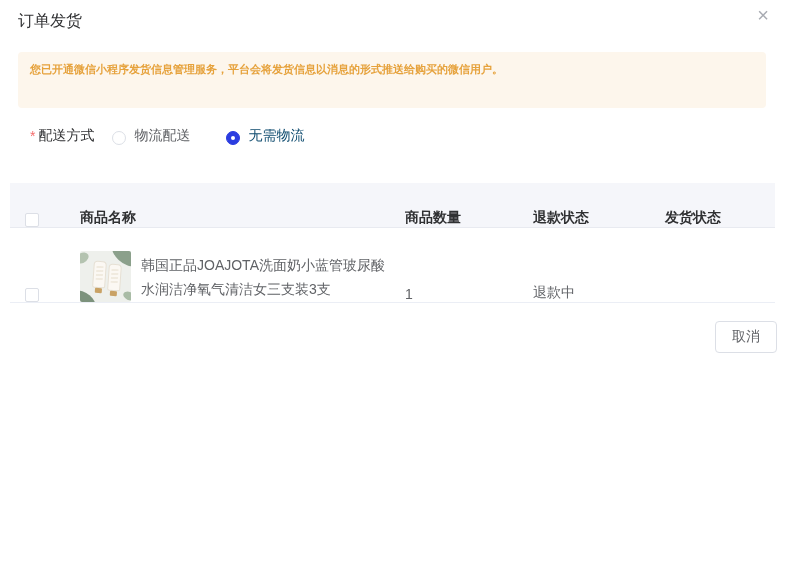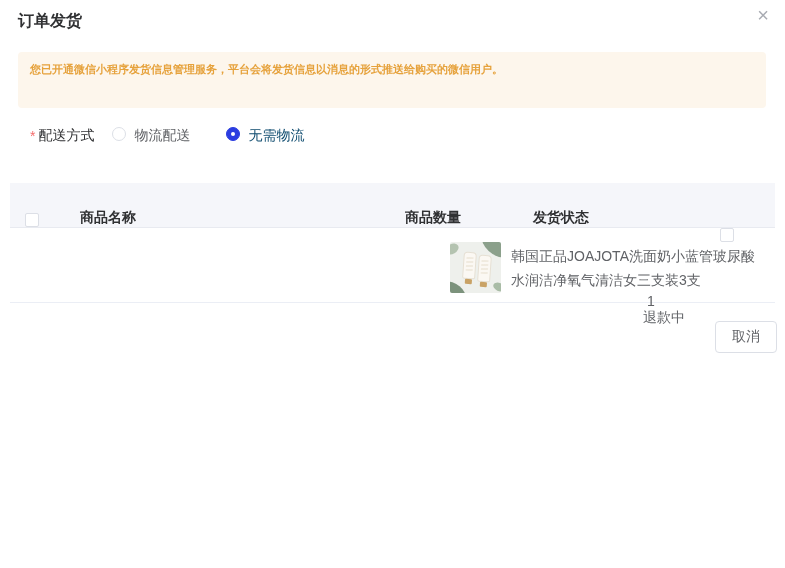--- a/index.html
+++ b/index.html
@@ -2,48 +2,48 @@
 <html><head>
 <meta charset="utf-8">
 <style>
   * { margin:0; padding:0; box-sizing:border-box; }
   html,body { width:785px; height:568px; background:#fff; overflow:hidden; }
   body { font-family:"Liberation Sans","DejaVu Sans",sans-serif; font-size:14px; color:#606266; position:relative; }
 
   .dialog { position:absolute; inset:0; background:#fff; }
 
   
-  .dlg-title { position:absolute; left:18px; top:11px; font-size:16px; font-weight:700; color:#303133; }
+  .dlg-title { position:absolute; left:18px; top:11px; font-size:16px; font-weight:400; color:#303133; }
   .dlg-close { position:absolute; right:8px; top:2px; width:28px; height:28px; line-height:26px;
                text-align:center; font-size:20px; color:#a8abb2; cursor:pointer; font-weight:400; }
 
   
   .alert { position:absolute; left:18px; top:52px; width:748px; height:56px; background:#fdf6ec;
            border-radius:4px; padding:6px 12px; color:#e6a23c; font-size:11px; font-weight:600;
            line-height:22px; }
 
   
   .form-row { position:absolute; left:30px; top:126px; height:20px; display:flex; align-items:center; }
   .req { color:#f56c6c; margin-right:3px; font-size:14px; }
   .form-label { color:#303133; font-weight:500; margin-right:18px; }
-  .radio { display:flex; align-items:flex-start; cursor:pointer; }
+  .radio { display:flex; align-items:flex-end; cursor:pointer; }
   .radio.first { margin-right:36px; }
   .radio-circle { width:14px; height:14px; border-radius:50%; border:1px solid #dcdfe6; background:#fff;
                   margin-right:8px; position:relative; flex:none; }
   .radio-circle.checked { border-color:#2b3de0; background:#2b3de0; }
   .radio-circle.checked::after { content:""; position:absolute; left:50%; top:50%; width:4px; height:4px;
                   margin:-2px 0 0 -2px; border-radius:50%; background:#fff; }
   .radio-label { color:#606266; }
   .radio.selected .radio-label { color:#0c4a6e; font-weight:500; }
 
   
   .table { position:absolute; left:10px; top:183px; width:765px; }
   .t-head, .t-row { display:flex; align-items:flex-end; }
   .t-head { height:45px; background:#f5f6fa; border-bottom:1px solid #e8eaf0; }
-  .t-row  { height:75px; background:#fff; border-bottom:1px solid #ebeef5;flex-direction:column; }
+  .t-row  { height:75px; background:#fff; border-bottom:1px solid #ebeef5; }
   .c-check { width:70px; padding-left:15px; display:flex; align-items:center; flex:none; }
   .c-name  { width:325px; flex:none; display:flex; align-items:center; }
   .c-qty   { width:128px; flex:none; }
   .c-refund{ width:132px; flex:none; }
   .c-ship  { flex:1; }
   .th { font-weight:600; color:#303133; }
   .checkbox { width:14px; height:14px; border:1px solid #dcdfe6; border-radius:2px; background:#fff; cursor:pointer; }
   .p-name { color:#606266; line-height:24px; padding-right:10px; }
 
   
@@ -95,20 +95,21 @@
     </label>
   </div>
 
   <div class="table">
     <div class="t-head">
       <div class="c-check">
         <span class="checkbox"></span>
       </div>
       <div class="c-name th">商品名称</div>
       <div class="c-qty th">商品数量</div>
+      <div class="c-refund th">退款状态</div>
       <div class="c-ship th">发货状态</div>
     </div>
 
     <div class="t-row">
       <div class="c-check">
         <span class="checkbox"></span>
       </div>
       <div class="c-name">
         <div class="p-img">
           <span class="leaf l1"></span>

